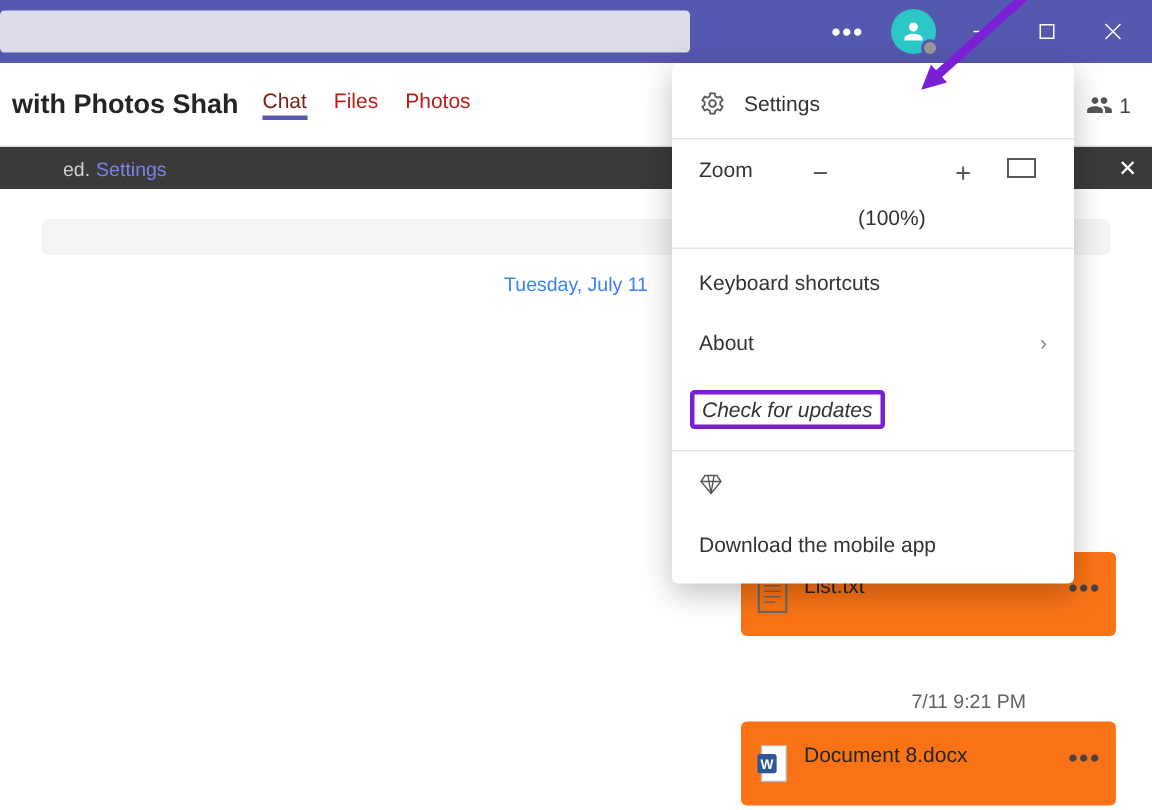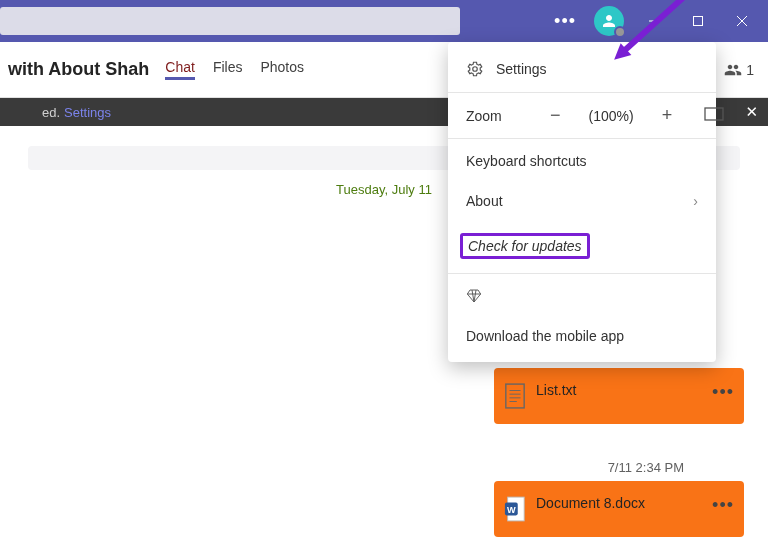--- a/index.html
+++ b/index.html
@@ -12,47 +12,47 @@
 .dots { color:#fff; font-size:18px; padding:0 10px; cursor:pointer; letter-spacing:1px; }
 .avatar { width:30px; height:30px; border-radius:50%; background:#2ec7c7; display:flex; align-items:center; justify-content:center; margin:0 8px; position:relative; }
 .avatar svg { width:18px; height:18px; fill:#fff; }
 .avatar-badge { position:absolute; bottom:-2px; right:-2px; width:12px; height:12px; border-radius:50%; background:#999; border:2px solid #5558af; }
 .winbtn { width:44px; height:42px; display:flex; align-items:center; justify-content:center; color:#fff; cursor:pointer; }
 .winbtn svg { width:12px; height:12px; stroke:#fff; fill:none; stroke-width:1; }
 
 .header { height:56px; display:flex; align-items:center; padding:0 8px; border-bottom:1px solid #e1e1e1; position:relative; }
 .title { font-weight:700; font-size:18px; color:#242424; }
 .tabs { display:flex; gap:18px; margin-left:16px; }
-.tab { font-size:14px; color:#404040; cursor:pointer; padding-bottom:2px; }
+.tab { font-size:14px; color:#b91c1c; cursor:pointer; padding-bottom:2px; }
 .tab.active { color:#7f1d1d; font-weight:500; border-bottom:3px solid #5558af; }
 .ppl { position:absolute; right:14px; display:flex; align-items:center; gap:4px; color:#444; font-size:14px; }
 .ppl svg { width:18px; height:18px; fill:#555; }
 
 .banner { height:28px; background:#3a3a3a; color:#d0d0d0; font-size:13px; display:flex; align-items:center; padding:0 8px; }
 .banner a { color:#7b83eb; margin-left:4px; text-decoration:none; }
 .banner-x { position:absolute; right:10px; color:#fff; font-size:15px; cursor:pointer; }
 
 .content { padding:20px 24px; position:relative; }
 .bump { height:24px; background:#f4f4f6; border-radius:4px; margin:0 4px 12px 4px; }
-.datelabel { text-align:center; color:#4d7c0f; font-size:13px; margin:8px 0 26px; }
+.datelabel { text-align:center; color:#3b82f6; font-size:13px; margin:8px 0 26px; }
 
 .msgwrap { margin-top:150px; }
 .mtime { font-size:13px; color:#616161; text-align:right; padding-right:60px; margin-bottom:6px; }
 .msgbox { margin-left:auto; width:250px; background:#f97316; border-radius:4px; padding:14px 10px; display:flex; gap:10px; position:relative; }
 .ficon { width:22px; height:28px; }
 .fname { font-size:14px; color:#242424; }
 .mmore { margin-left:auto; font-size:18px; color:#444; cursor:pointer; letter-spacing:1px; }
 
 .dropdown { position:absolute; top:42px; right:52px; width:268px; background:#fff; border-radius:4px; box-shadow:0 6px 20px rgba(0,0,0,0.25); padding:6px 0; z-index:5; font-size:14px; color:#333; }
 .drow { padding:12px 18px; display:flex; align-items:center; gap:12px; cursor:pointer; }
 .sep { height:1px; background:#e5e5e5; margin:2px 0; }
-.zoomrow { padding:10px 18px; display:flex; align-items:center; gap:24px; }
+.zoomrow { padding:10px 18px; display:flex; align-items:flex-start; gap:8px; }
 .zlabel { flex:0 0 60px; }
 .zbtn { width:26px; text-align:center; cursor:pointer; color:#555; font-size:18px; }
-.zval { padding:0 4px; color:#333; }
+.zval { padding:0 4px; color:#333;margin-top:32px; }
 .fullscr { margin-left:8px; }
 .chev { margin-left:auto; color:#888; }
 .hl { display:inline-block; border:3px solid #7a1fd4; border-radius:3px; padding:2px 5px; margin-left:-6px;font-style:italic; }
 .premium svg { width:16px; height:16px; }
 
 .arrow { position:absolute; top:20px; left:614px; transform:rotate(-42deg); z-index:10; }
 .arrow-line { width:82px; height:6px; background:#7a1fd4; }
 .arrow-head { width:0; height:0; border-right:16px solid #7a1fd4; border-top:8px solid transparent; border-bottom:8px solid transparent; position:absolute; left:-14px; top:-5px; }
 </style>
 </head>
@@ -82,21 +82,21 @@
     <div class="winbtn">
         <svg viewBox="0 0 12 12">
           <line x1="1" y1="1" x2="11" y2="11"></line>
           <line x1="11" y1="1" x2="1" y2="11"></line>
         </svg>
       </div>
   </div>
 </div>
 
 <div class="header">
-  <span class="title">with About Shah</span>
+  <span class="title">with Photos Shah</span>
   <div class="tabs">
     <span class="tab active">Chat</span>
     <span class="tab">Files</span>
     <span class="tab">Photos</span>
   </div>
   <div class="ppl">
     <svg viewBox="0 0 24 24">
         <path d="M16 11c1.7 0 3-1.3 3-3s-1.3-3-3-3-3 1.3-3 3 1.3 3 3 3zm-8 0c1.7 0 3-1.3 3-3S9.7 5 8 5 5 6.3 5 8s1.3 3 3 3zm0 2c-2.3 0-7 1.2-7 3.5V19h14v-2.5c0-2.3-4.7-3.5-7-3.5zm8 0c-.3 0-.6 0-1 .1 1.2.9 2 2 2 3.4V19h6v-2.5c0-2.3-4.7-3.5-7-3.5z"></path>
       </svg>
     <span>1</span>
@@ -122,21 +122,21 @@
           <line x1="6" y1="13" x2="18" y2="13" stroke="#666"></line>
           <line x1="6" y1="17" x2="18" y2="17" stroke="#666"></line>
           <line x1="6" y1="21" x2="14" y2="21" stroke="#666"></line>
         </svg>
       <span class="fname">List.txt</span>
       <span class="mmore">•••</span>
     </div>
   </div>
 
   <div class="msgwrap" style="margin-top:36px; position:relative;">
-    <div class="mtime">7/11 2:34 PM</div>
+    <div class="mtime">7/11 9:21 PM</div>
     <div class="msgbox">
       <svg class="ficon" viewBox="0 0 24 30">
           <rect x="4" y="2" width="18" height="26" fill="#fff" stroke="#bbb"></rect>
           <rect x="1" y="8" width="14" height="14" rx="2" fill="#2b5797"></rect>
           <text x="8" y="19" fill="#fff" font-size="10" font-weight="bold" text-anchor="middle">W</text>
         </svg>
       <span class="fname">Document 8.docx</span>
       <span class="mmore">•••</span>
     </div>
 

